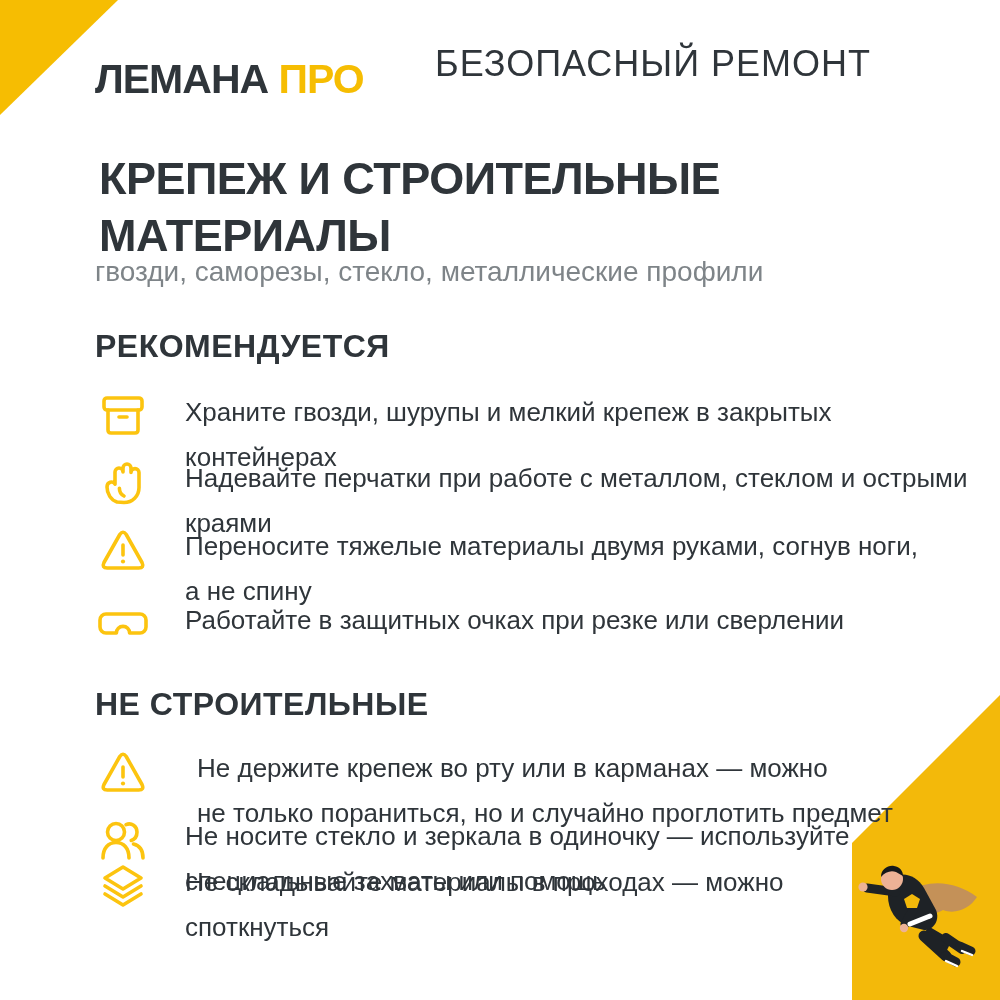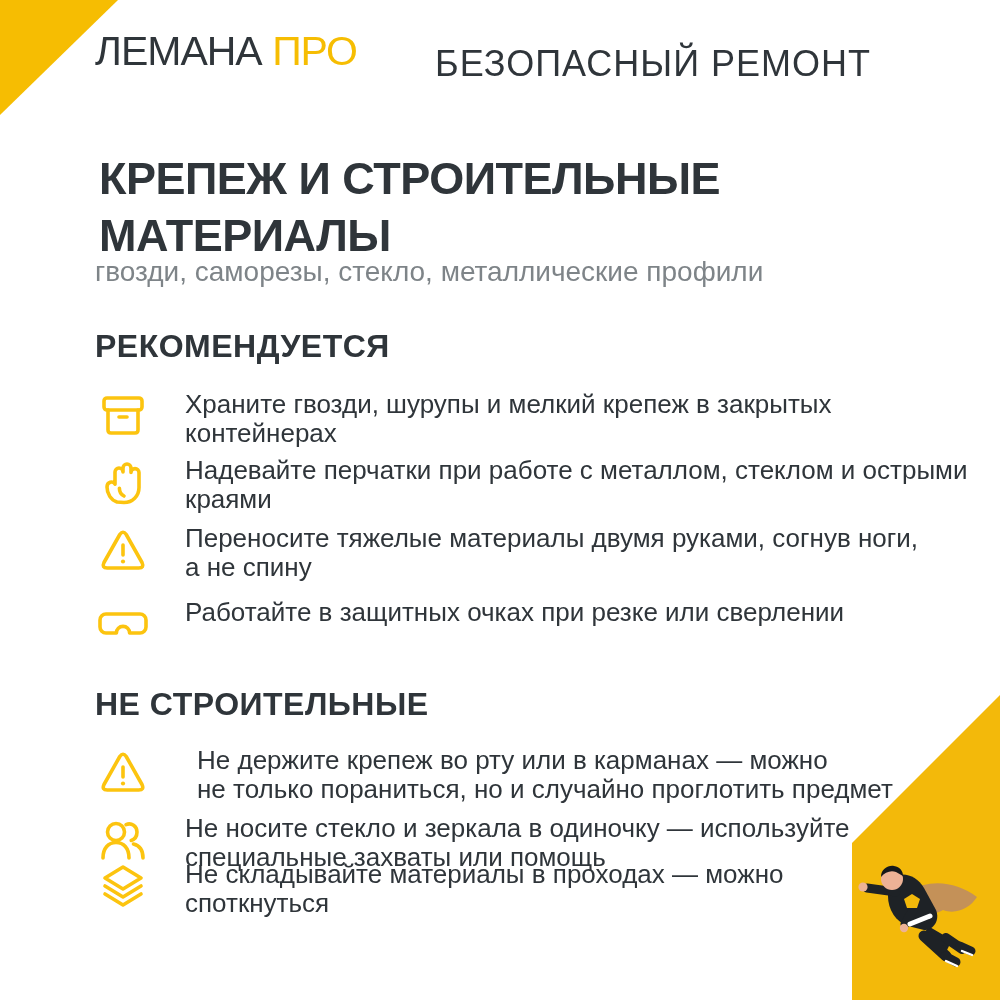--- a/index.html
+++ b/index.html
@@ -12,22 +12,22 @@
     font-family:"Liberation Sans", sans-serif;
     color:#2f353a;
   }
   
   .corner-tl{position:absolute;top:0;left:0;}
   .corner-br{position:absolute;right:0;bottom:0;}
   .mascot{position:absolute;left:850px;top:848px;}
 
   
   .logo{
-    position:absolute;left:95px;top:28px;
-    font-size:41px;font-weight:normal;letter-spacing:-1px;
+    position:absolute;left:95px;top:56px;
+    font-size:41px;font-weight:bold;letter-spacing:-1px;
     white-space:nowrap;
   }
   .logo .accent{color:#f6bd02;}
   .poster-title{
     position:absolute;left:435px;top:43px;
     font-size:36px;font-weight:normal;letter-spacing:1px;
     white-space:nowrap;color:#2f353a;
   }
 
   
@@ -52,21 +52,21 @@
   .tip-row{
     position:absolute;left:95px;
     display:flex;align-items:flex-start;
   }
   .tip-icon{
     flex:0 0 56px;width:56px;height:56px;
     display:flex;align-items:center;justify-content:center;
   }
   .tip-text{
     margin-left:34px;
-    font-size:26px;line-height:29px;
+    font-size:26px;line-height:45px;
     white-space:pre-line;color:#2f353a;
     padding-top:2px;
   }
   #rec-1{top:388px;}
   #rec-2{top:454px;}
   #rec-3{top:522px;}
   #rec-4{top:596px;}
   #not-1{top:744px;gap:12px;}
   #not-2{top:812px;}
   #not-3{top:858px;}

